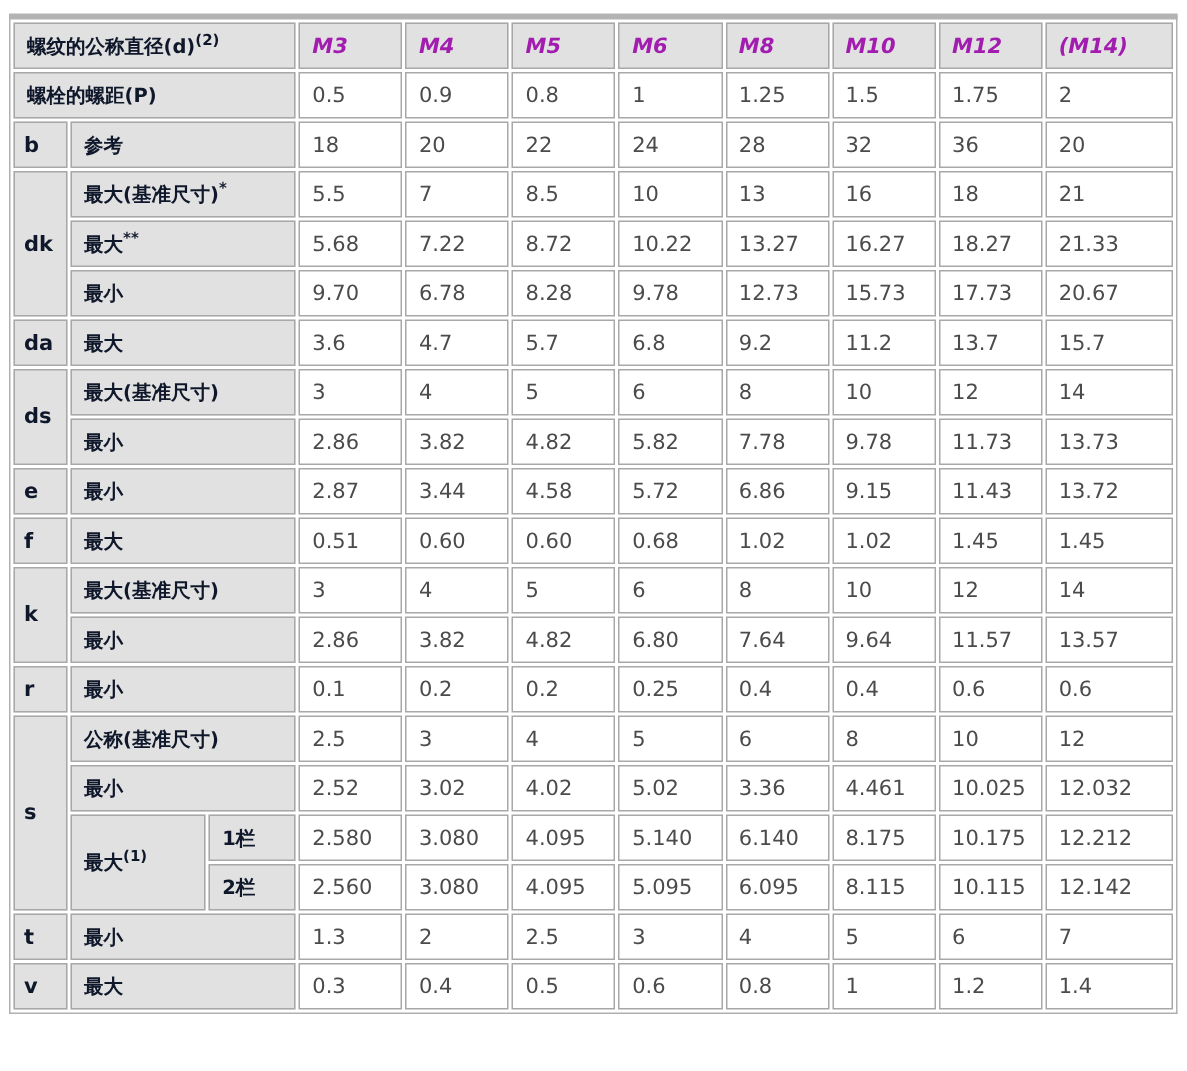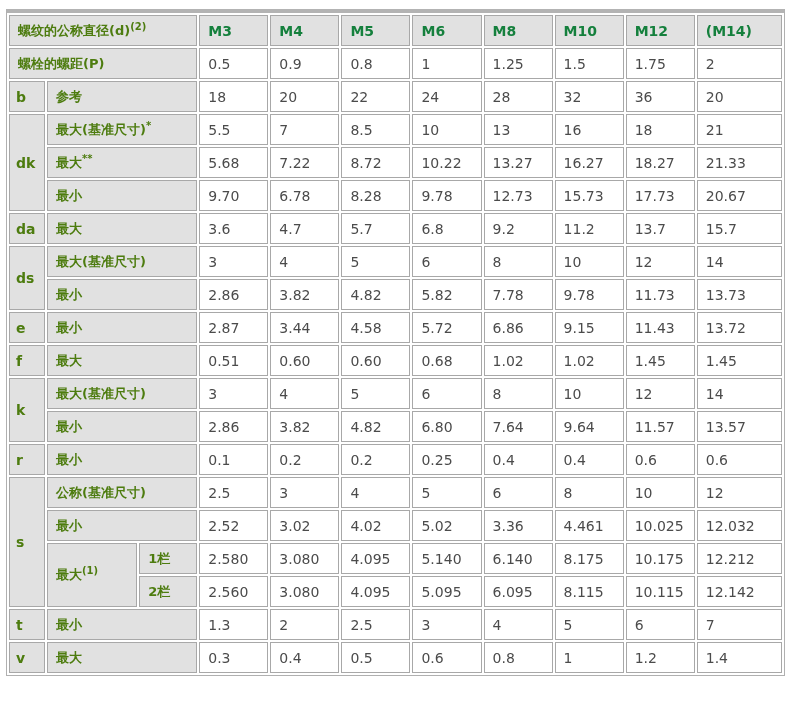--- a/index.html
+++ b/index.html
@@ -9,22 +9,22 @@
   .unit-box { border:1px solid #c6c6c6; width:748px; padding:8px 12px 10px 12px;
     font-size:14px; font-weight:bold; color:#3c3c46; }
   .unit-box b { margin-left:2px; }
 
   table.spec { margin-top:4px; border-collapse:separate; border-spacing:2px;
     table-layout:fixed; width:779px; background:#fff;
     border:1px solid #b0b0b0; border-top:4px solid #b3b3b3; }
   td, th { box-sizing:border-box; border:1px solid #a8a8a8; padding:4px 8px;
     font-size:14px; height:31px; vertical-align:middle; overflow:hidden;
     white-space:nowrap; text-align:left; }
-  th { background:#e1e1e1; color:#15803d; font-weight:bold; }
-  td.lab { background:#e1e1e1; font-weight:bold; color:#4d7c0f; font-size:13px; }
+  th { background:#e1e1e1; color:#a21caf; font-weight:bold;font-style:italic; }
+  td.lab { background:#e1e1e1; font-weight:bold; color:#0f172a; font-size:13px; }
   td.key { font-size:14px; padding-left:6px; }
   td.val { background:#ffffff; color:#4b4b4b; font-weight:normal; }
   sup { font-size:10px; line-height:0; }
 </style>
 </head>
 <body>
 
 <div class="page">
 
 

